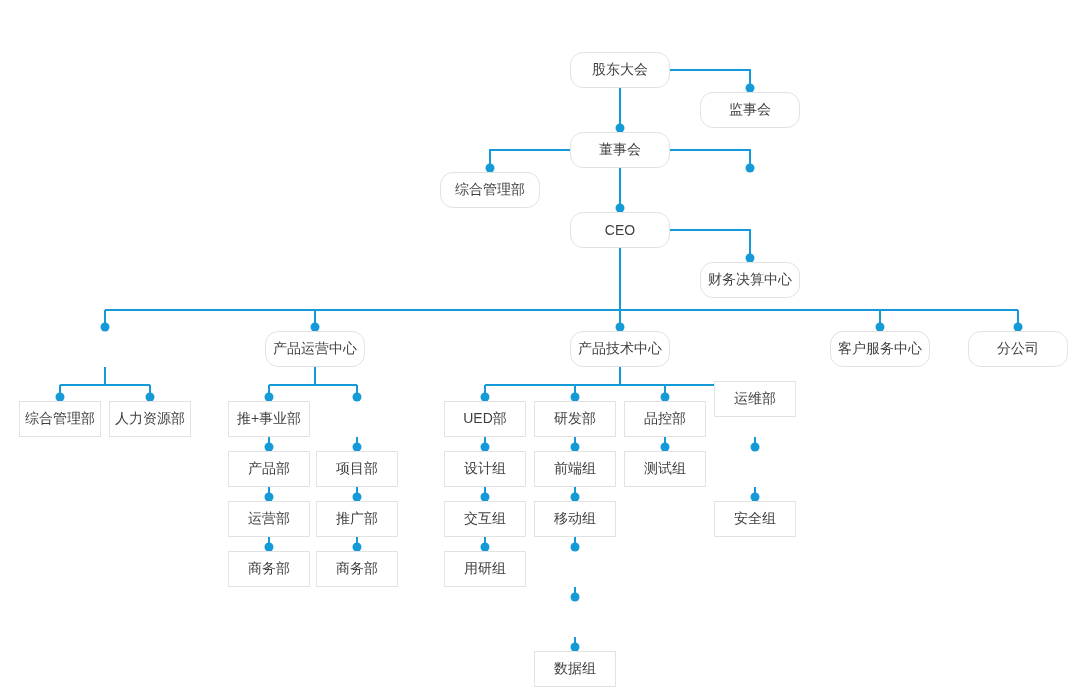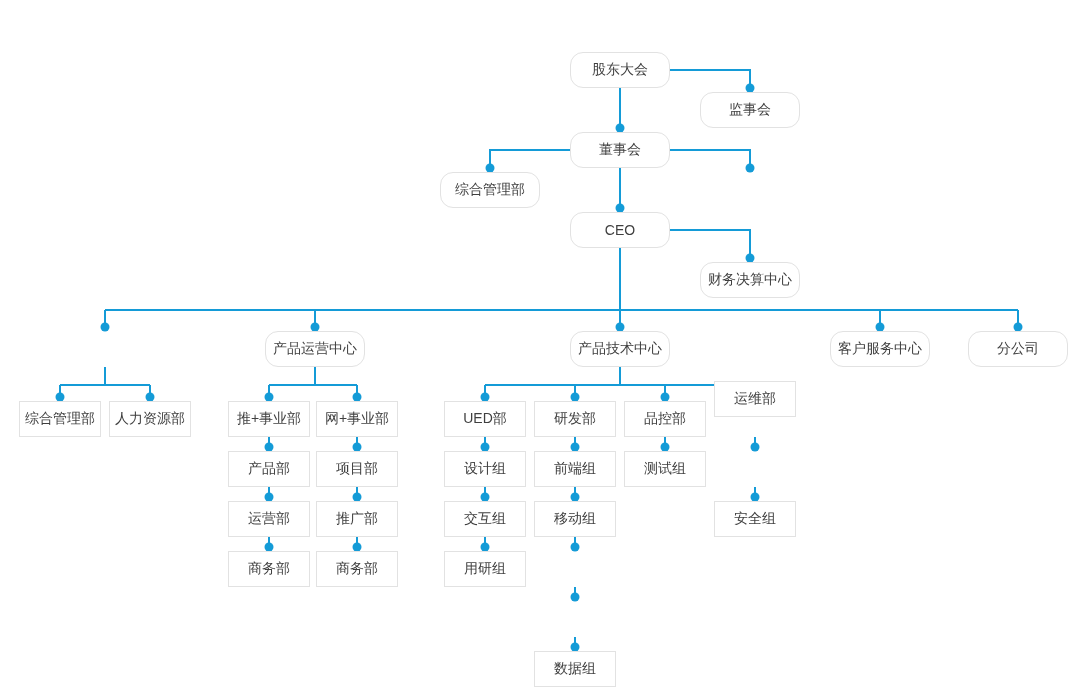--- a/index.html
+++ b/index.html
@@ -115,21 +115,20 @@
   <div class="node w100" style="left:968px;top:331px">分公司</div>
 
   <div class="node w82" style="left:19px;top:401px">综合管理部</div>
   <div class="node w82" style="left:109px;top:401px">人力资源部</div>
 
   <div class="node w82" style="left:228px;top:401px">推+事业部</div>
   <div class="node w82" style="left:228px;top:451px">产品部</div>
   <div class="node w82" style="left:228px;top:501px">运营部</div>
   <div class="node w82" style="left:228px;top:551px">商务部</div>
 
-  <div class="node w82" style="left:316px;top:401px">网+事业部</div>
   <div class="node w82" style="left:316px;top:451px">项目部</div>
   <div class="node w82" style="left:316px;top:501px">推广部</div>
   <div class="node w82" style="left:316px;top:551px">商务部</div>
 
   <div class="node w82" style="left:444px;top:401px">UED部</div>
   <div class="node w82" style="left:444px;top:451px">设计组</div>
   <div class="node w82" style="left:444px;top:501px">交互组</div>
   <div class="node w82" style="left:444px;top:551px">用研组</div>
 
   <div class="node w82" style="left:534px;top:401px">研发部</div>

